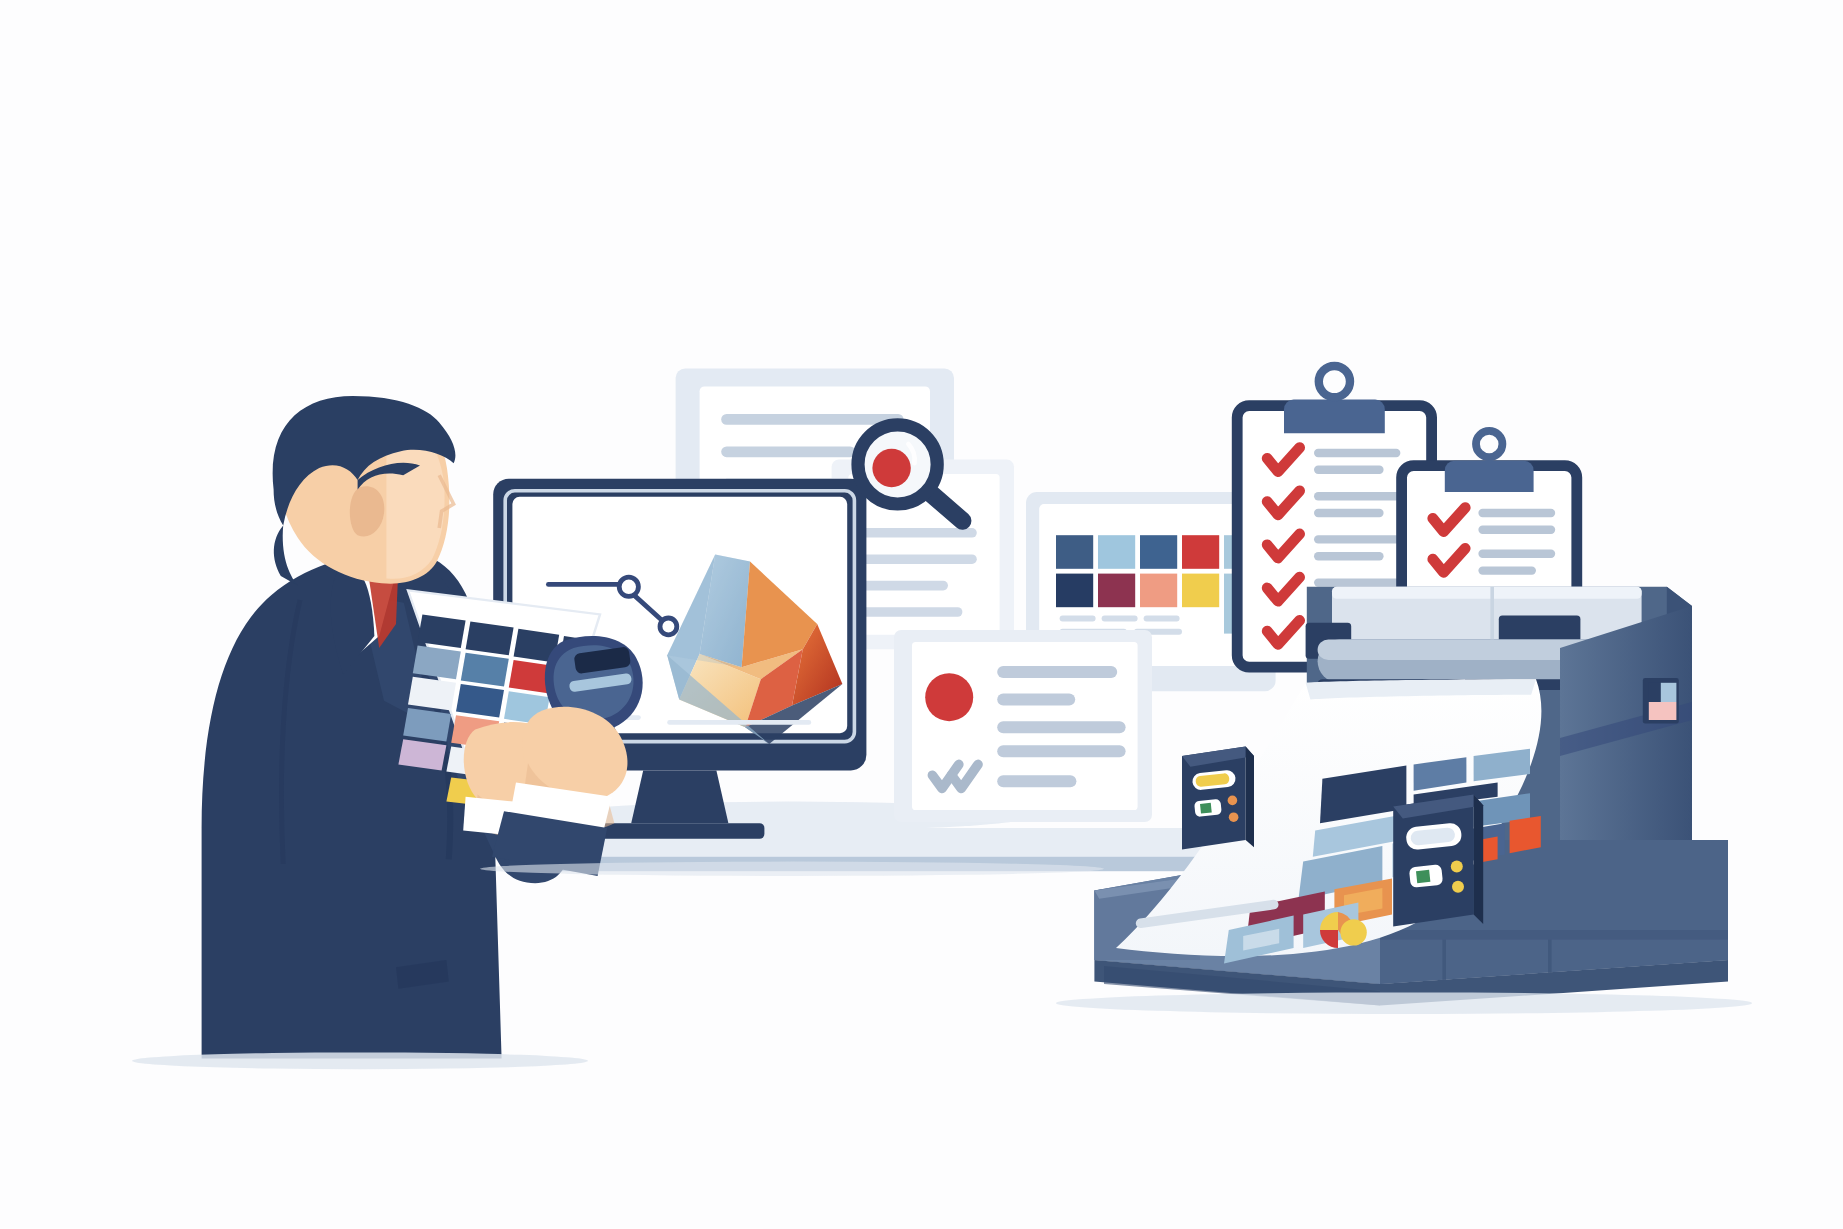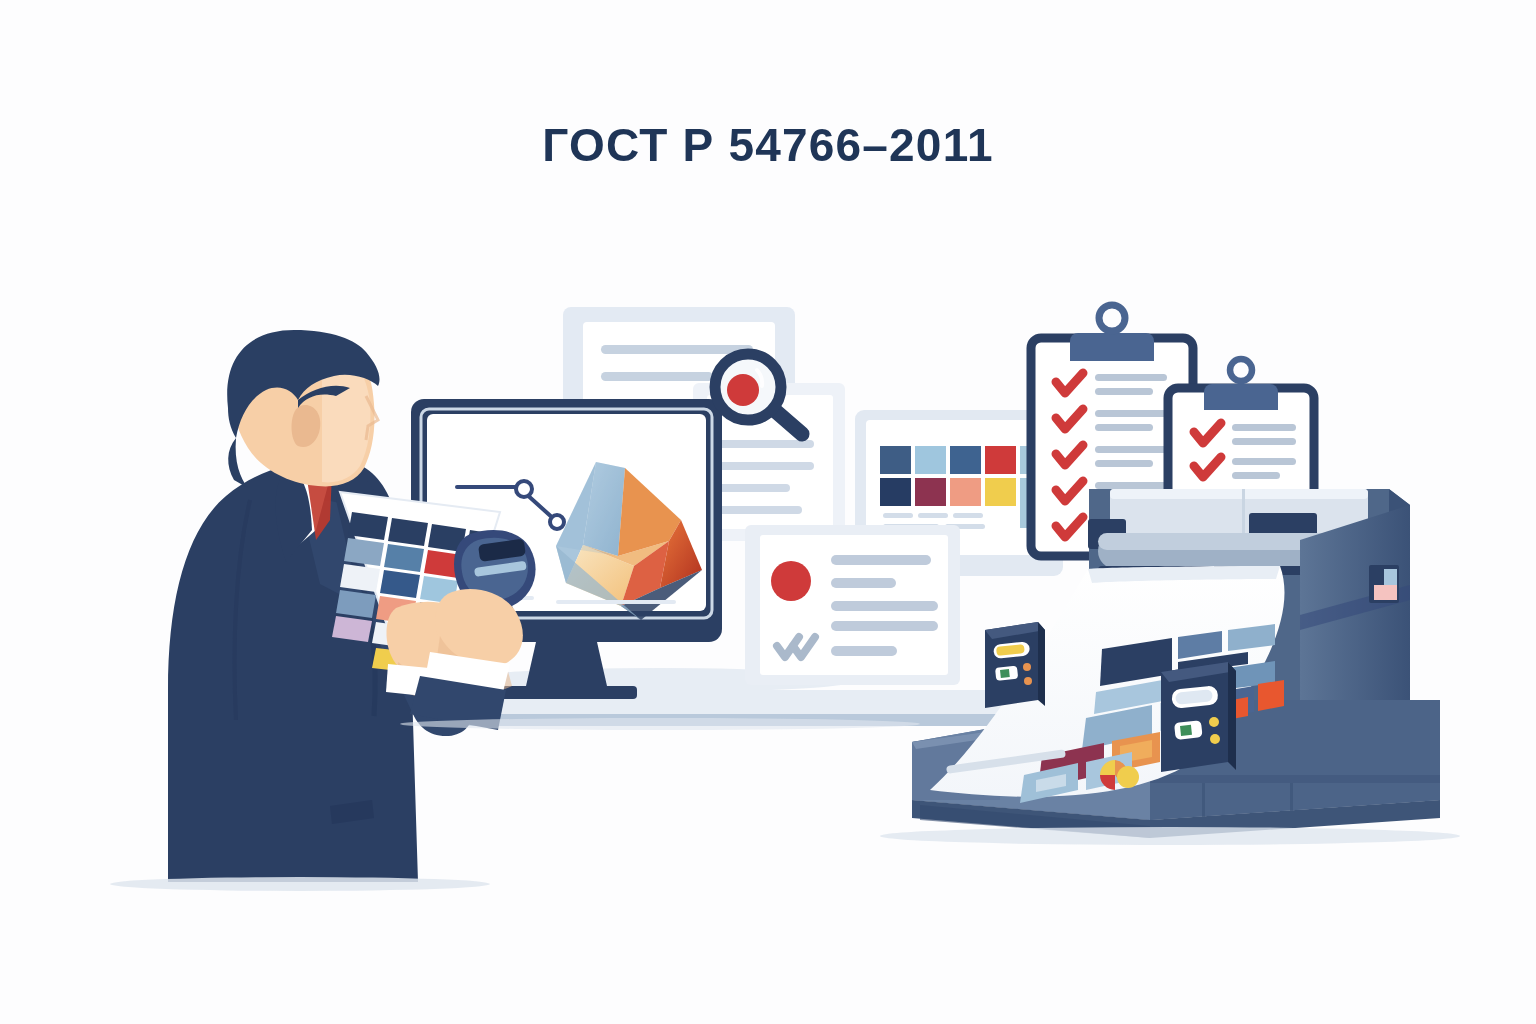--- a/index.html
+++ b/index.html
@@ -36,21 +36,20 @@
     position: absolute;
     top: 0;
     left: 0;
   }
 </style>
 </head>
 <body>
 
 <div id="stage" style="background: rgb(253, 253, 254);">
 
-  <div id="title" style="color: rgb(31, 53, 87);">ГОСТ Р 54766–2011</div>
 
   <svg id="scene" width="1536" height="1024" viewBox="0 0 1536 1024" xmlns="http://www.w3.org/2000/svg">
 
     <defs>
       <linearGradient id="gamutA" x1="0" y1="0" x2="1" y2="1">
         <stop offset="0%" stop-color="#bcd4e6"></stop>
         <stop offset="100%" stop-color="#8fb3cf"></stop>
       </linearGradient>
       <linearGradient id="gamutB" x1="0" y1="0" x2="1" y2="1">
         <stop offset="0%" stop-color="#f7d7a6"></stop>

